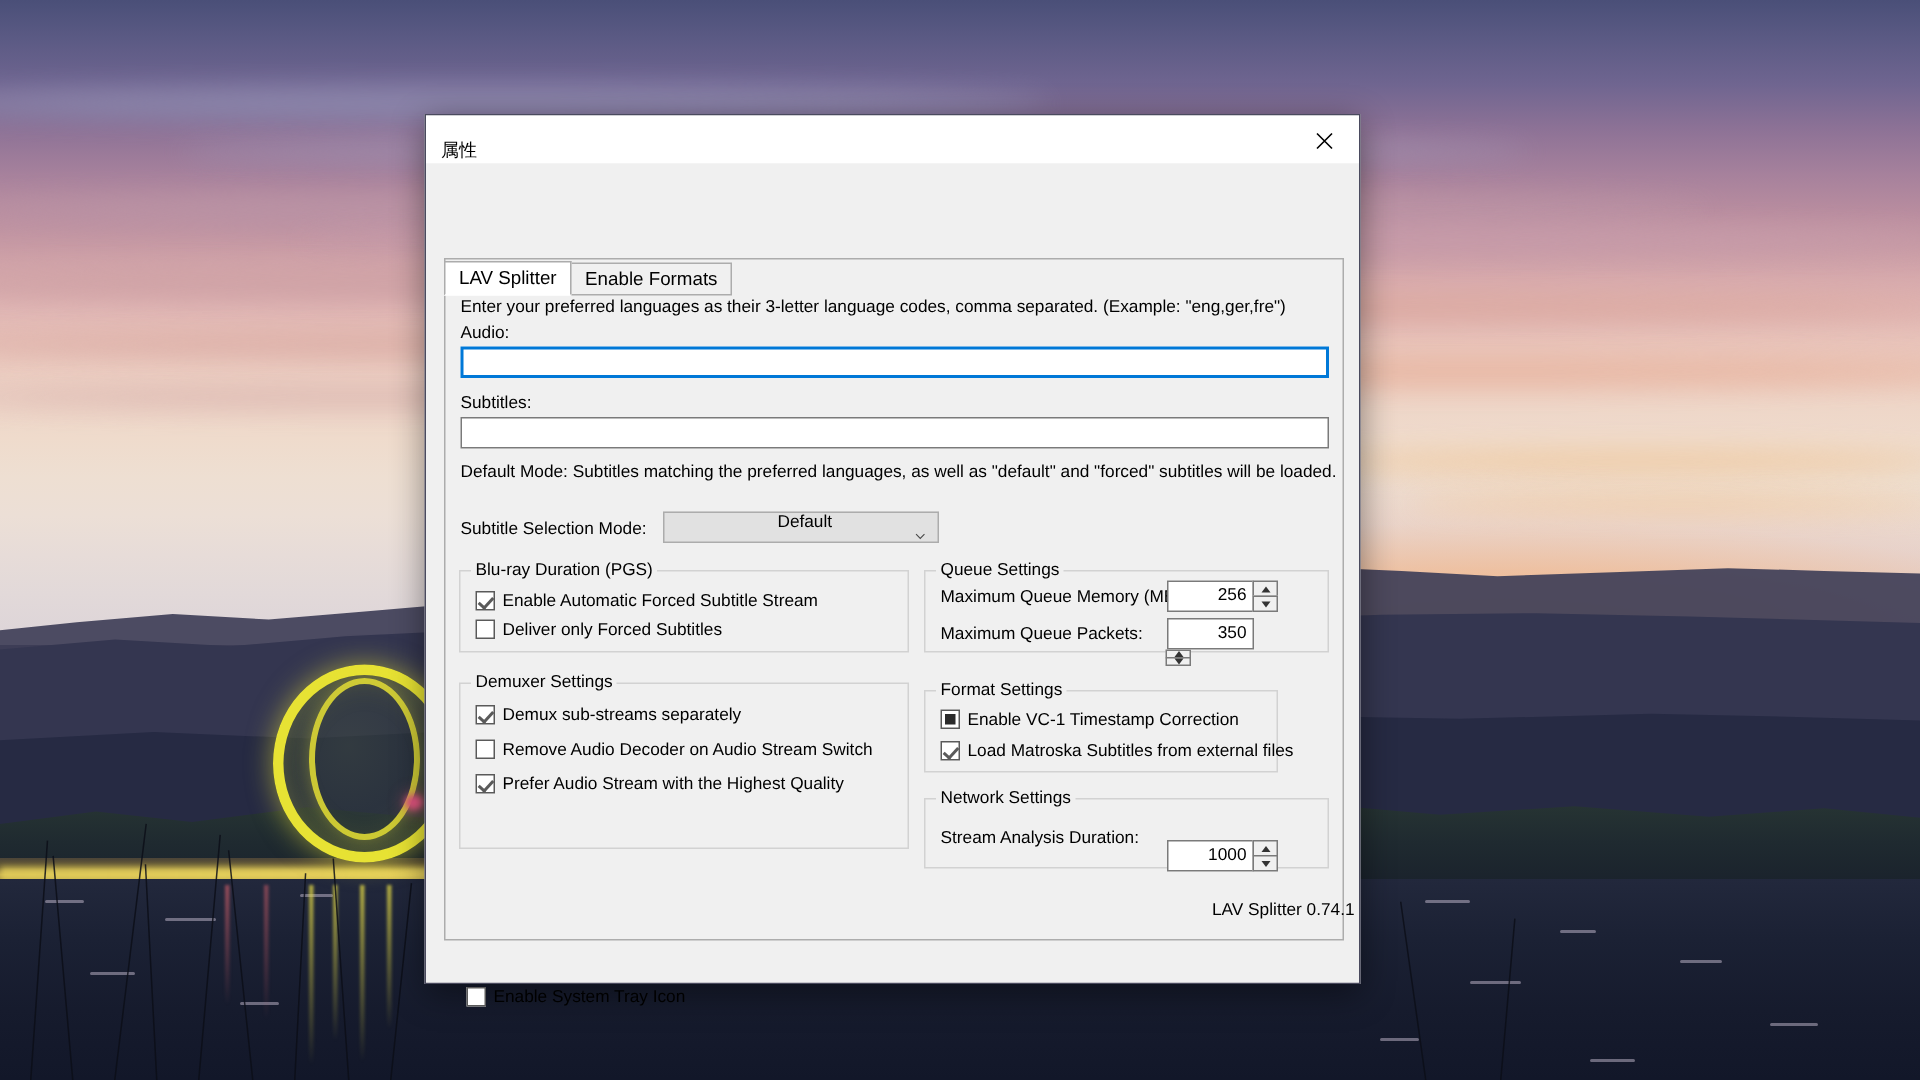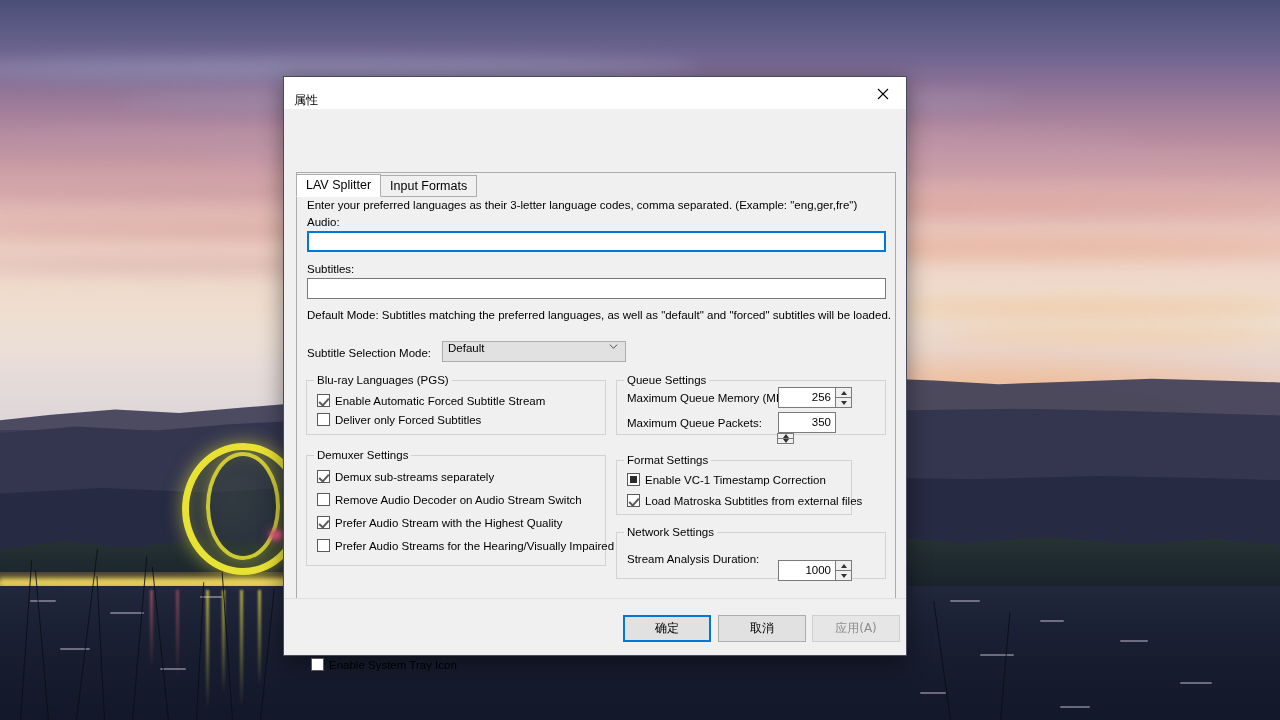--- a/index.html
+++ b/index.html
@@ -270,23 +270,24 @@
   
   .combo {
     position: absolute;
     box-sizing: border-box;
     height: 21px;
     background: #e1e1e1;
     border: 1px solid #acacac;
     font-size: 11.5px;
     color: #000;
     display: flex;
-    align-items: flex-start;
+    align-items: center;
     padding-left: 5px;
     cursor: default;
+    flex-direction: column;
   }
   .combo .arrow {
     margin-left: auto;
     margin-right: 7px;
     width: 9px; height: 9px;
   }
 
   
   .group {
     position: absolute;
@@ -499,21 +500,21 @@
       <svg width="12" height="12" viewBox="0 0 12 12" aria-hidden="true">
         <path d="M1 1 L11 11 M11 1 L1 11" stroke="#000" stroke-width="1.1" fill="none"></path>
       </svg>
     </div>
   </div>
 
   <div id="dlg-body">
 
     <div id="tabstrip">
       <div class="tab active">LAV Splitter</div>
-      <div class="tab">Input Formats</div>
+      <div class="tab">Enable Formats</div>
     </div>
 
     <div id="tabpanel">
 
       <span class="lbl" style="left:10px; top:12px;">Preferred Languages</span>
 
       <span class="lbl" style="left:10px; top:26px;">Enter your preferred languages as their 3-letter language codes, comma separated. (Example: "eng,ger,fre")</span>
 
       <span class="lbl" style="left:10px; top:43px;">Audio:</span>
 
@@ -528,21 +529,21 @@
       <span class="lbl" style="left:10px; top:174px;">Subtitle Selection Mode:</span>
 
       <div class="combo" style="left:145px; top:168px; width:184px;">
         <span>Default</span>
         <svg class="arrow" viewBox="0 0 10 10">
           <path d="M1 3 L5 7 L9 3" stroke="#4a4a4a" stroke-width="1.1" fill="none"></path>
         </svg>
       </div>
 
       <div class="group" style="left:9px; top:207px; width:300px; height:55px;">
-        <span class="gtitle">Blu-ray Languages (PGS)</span>
+        <span class="gtitle">Blu-ray Duration (PGS)</span>
 
         <div class="cb" style="left:10px; top:13px;">
           <span class="box checked"></span>
           <span class="ctext">Enable Automatic Forced Subtitle Stream</span>
         </div>
 
         <div class="cb" style="left:10px; top:32px;">
           <span class="box"></span>
           <span class="ctext">Deliver only Forced Subtitles</span>
         </div>
@@ -559,24 +560,20 @@
         <div class="cb" style="left:10px; top:37px;text-align:center;">
           <span class="box"></span>
           <span class="ctext">Remove Audio Decoder on Audio Stream Switch</span>
         </div>
 
         <div class="cb" style="left:10px; top:60px;">
           <span class="box checked"></span>
           <span class="ctext">Prefer Audio Stream with the Highest Quality</span>
         </div>
 
-        <div class="cb" style="left:10px; top:83px;">
-          <span class="box"></span>
-          <span class="ctext">Prefer Audio Streams for the Hearing/Visually Impaired</span>
-        </div>
       </div>
 
       <div class="group" style="left:319px; top:207px; width:270px; height:55px;">
         <span class="gtitle">Queue Settings</span>
 
         <span class="lbl" style="left:10px; top:11px;">Maximum Queue Memory (MB):</span>
         <div class="spin" style="left:161px; top:6px;">
           <div class="sval">256</div>
           <div class="sbtns">
             <div class="sbtn">
@@ -636,20 +633,15 @@
       <div class="cb" style="left:14px; top:485px;">
         <span class="box"></span>
         <span class="ctext">Enable System Tray Icon</span>
       </div>
 
     </div>
 
     <span class="lbl" style="left:796px; top:0;"></span>
     <span style="position:absolute; left:524px; top:492px; font-size:11.5px; color:#000;">LAV Splitter 0.74.1</span>
 
-    <div id="footer">
-      <div class="btn default" style="left:339px;">确定</div>
-      <div class="btn" style="left:434px;">取消</div>
-      <div class="btn disabled" style="left:528px;">应用(A)</div>
-    </div>
 
   </div>
 </div>
 
 </body></html>

